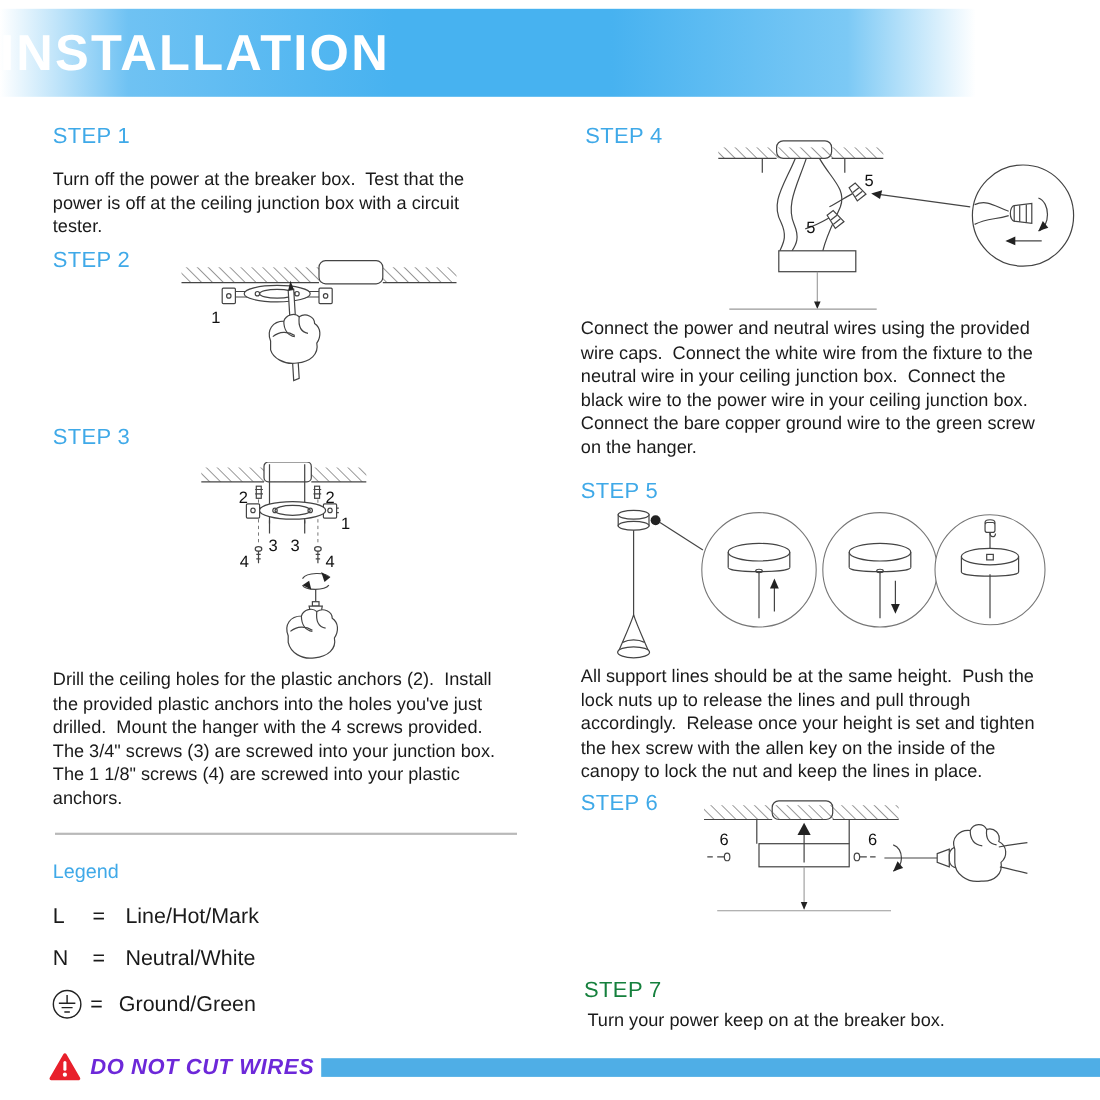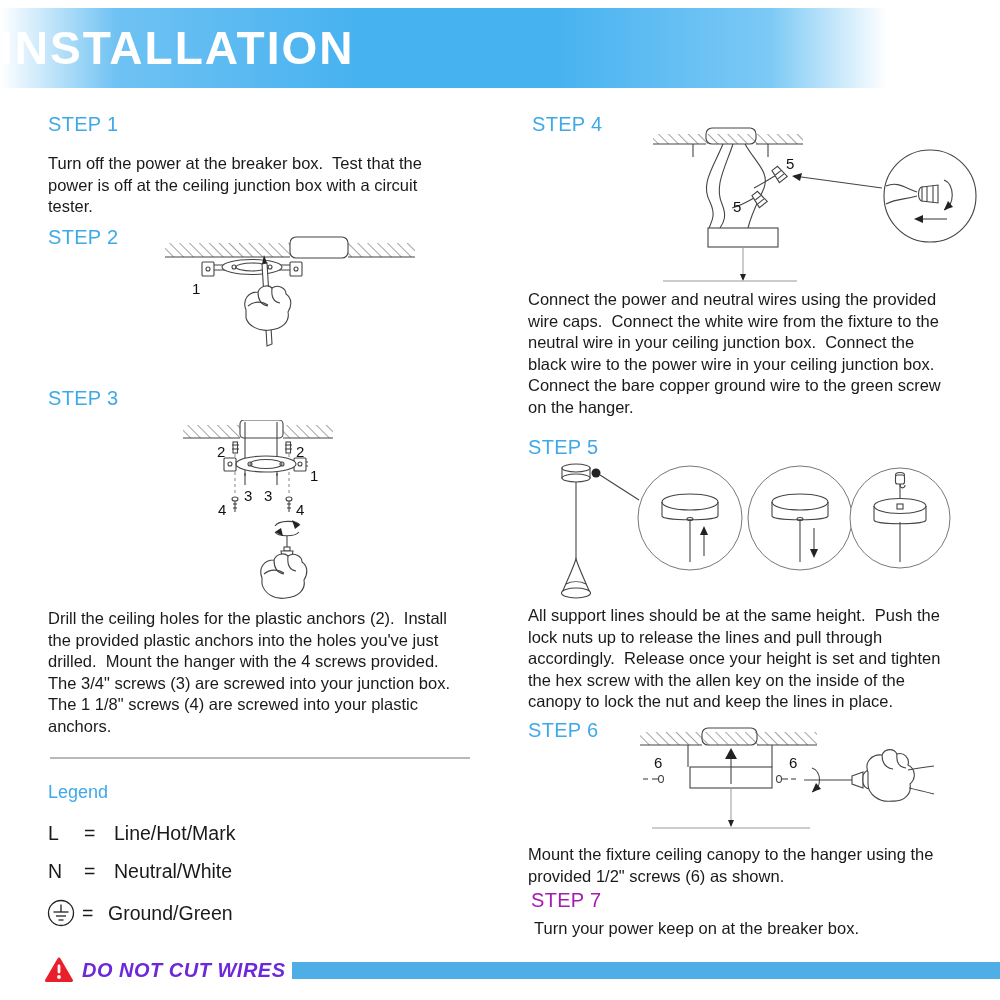--- a/index.html
+++ b/index.html
@@ -4,21 +4,21 @@
 <style>
   html,body{margin:0;padding:0;background:#fff;}
   body{font-family:"Liberation Sans",sans-serif;color:#1a1a1a;}
   .page{position:relative;width:1000px;height:1000px;background:#fff;overflow:hidden;}
   .abs{position:absolute;}
   .band{left:0;top:8px;width:896px;height:80px;
     background:linear-gradient(90deg,#ffffff 0%,#6fc2f3 13%,#47b2f0 40%,#47b2f0 62%,#7cc9f5 86%,#ffffff 99%);
     display:flex;align-items:center;justify-content:flex-start;}
   .band h1{margin:0;color:#ffffff;font-size:46px;font-weight:bold;letter-spacing:2px;}
   .step-h{margin:0;font-size:20px;font-weight:400;color:#3fa9e8;letter-spacing:.3px;}
-  .step-h.black{color:#a21caf;}
+  .step-h.black{color:#15803d;}
   .body-text{margin:0;font-size:16.5px;line-height:21.5px;white-space:pre-wrap;}
   .divider{border-top:2px solid #b9b9b9;height:0;}
   .legend-h{margin:0;font-size:18px;font-weight:400;color:#3fa9e8;}
   .legend-row{display:flex;align-items:center;font-size:19.5px;}
   .legend-sym{width:36px;}
   .legend-eq{width:30px;}
   .legend-ico{width:30px;height:30px;margin-right:6px;flex:0 0 auto;}
   .legend-eq2{width:26px;}
   .warn-text{color:#6d28d9;font-weight:bold;font-size:20px;letter-spacing:.5px;font-style:italic;}
   .blue-bar{background:#4faee6;height:17px;}
@@ -362,21 +362,20 @@
       <path class="ln" d="M282,29 C282,37 286,42 293,43"></path>
       <path class="ln" d="M297,28 C296,36 299,41 306,42"></path>
       <path class="ln" d="M308,44 C318,42 326,41 334,40"></path>
       <path class="ln" d="M309,62 C318,64 326,66 334,68"></path>
     </g>
     <line class="gy" x1="131" y1="62" x2="131" y2="100"></line>
     <polygon class="blk" points="131,101 128,94 134,94"></polygon>
     <line class="gy" x1="52" y1="102" x2="210" y2="102"></line>
   </svg>
 
-  <p class="abs body-text" style="left:528px;top:844px;width:440px;">Mount the fixture ceiling canopy to the hanger using the provided 1/2" screws (6) as shown.</p>
 
   <h2 class="abs step-h black" style="left:531px;top:889px;">STEP 7</h2>
   <p class="abs body-text" style="left:534px;top:918px;width:440px;">Turn your power keep on at the breaker box.</p>
 
   <svg class="abs" style="left:44px;top:956px;" width="30" height="28" viewBox="0 0 30 28">
     <path d="M15,3 L27.5,24.5 L2.5,24.5 Z" fill="#e8202b" stroke="#e8202b" stroke-width="3" stroke-linejoin="round"></path>
     <rect x="13.6" y="8.5" width="2.8" height="9" rx="1.4" fill="#ffffff"></rect>
     <circle cx="15" cy="21" r="1.9" fill="#ffffff"></circle>
   </svg>
   <span class="abs warn-text" style="left:82px;top:959px;">DO NOT CUT WIRES</span>

